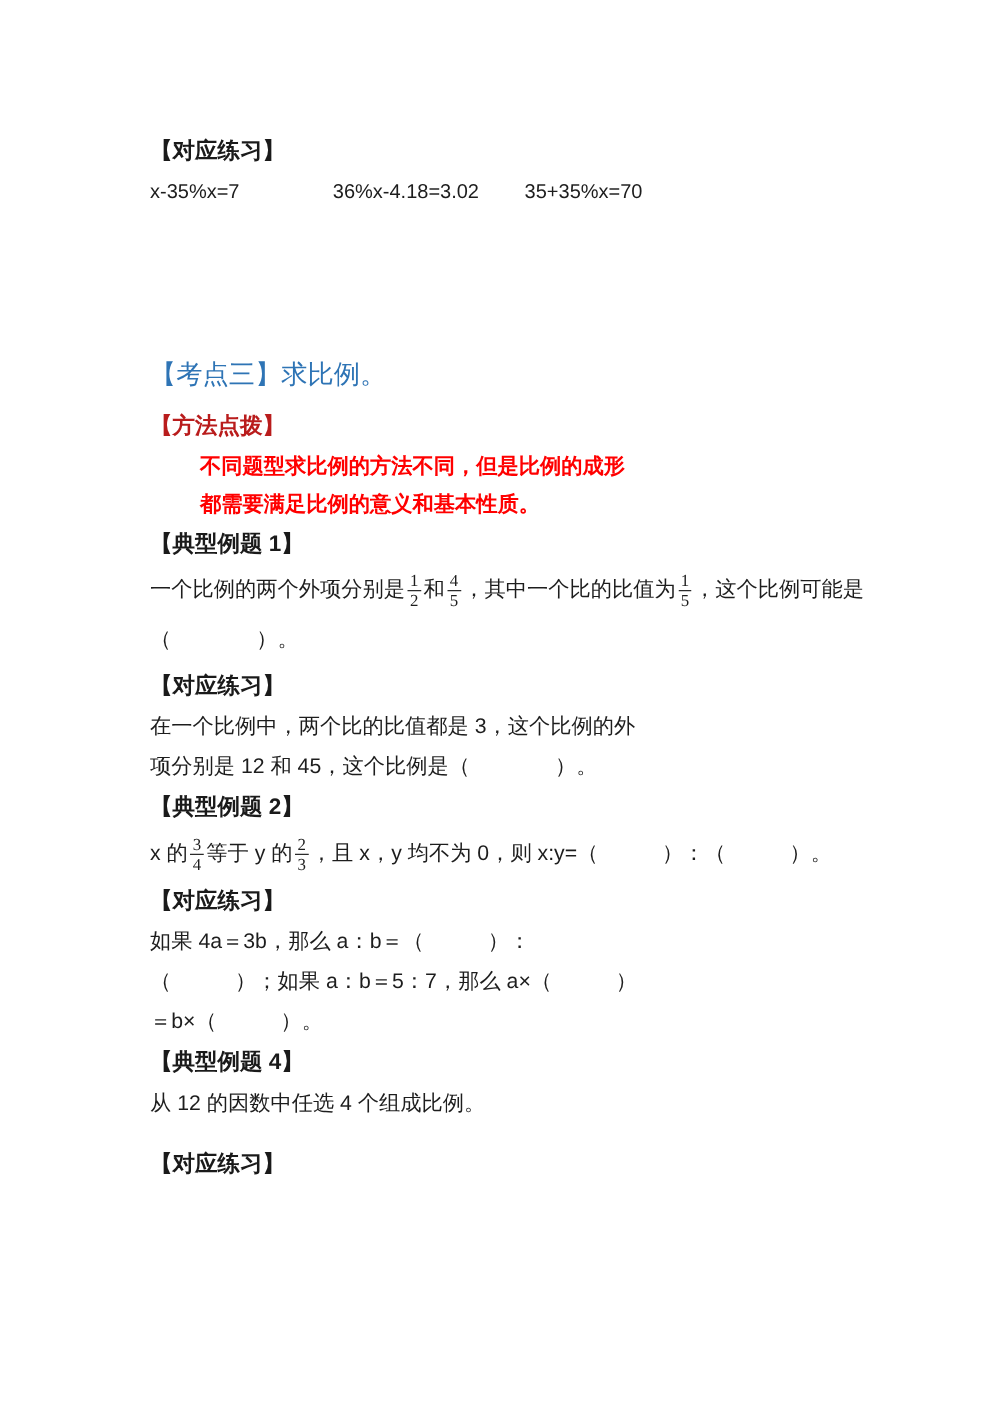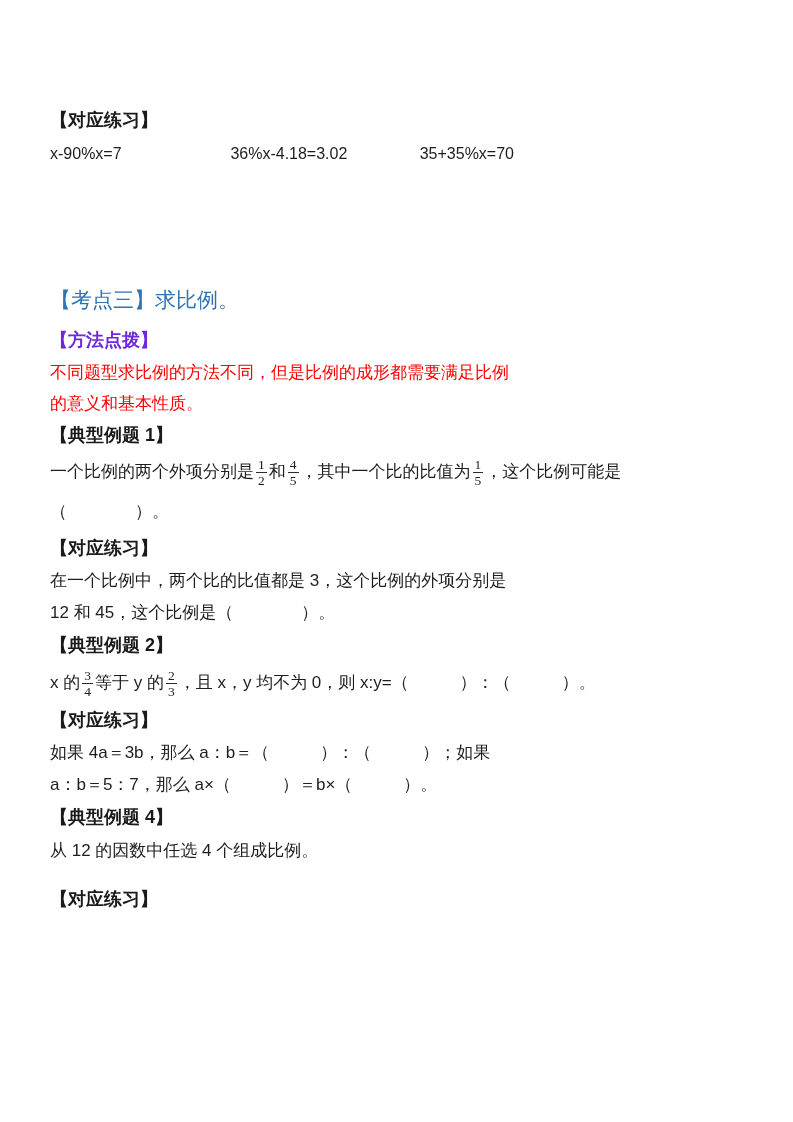--- a/index.html
+++ b/index.html
@@ -3,28 +3,28 @@
 <meta charset="utf-8">
 <style>
   html, body { margin:0; padding:0; }
   body {
     width:793px; height:1122px; background:#ffffff;
     font-family:"Liberation Sans", sans-serif;
     color:#1d1d1d;
     overflow:hidden;
   }
   .page { position:relative; width:793px; height:1122px; background:#ffffff; }
-  .content { box-sizing:border-box; width:631px; padding:104px 117px 0 50px; }
+  .content { box-sizing:border-box; width:631px; padding:104px 117px 0 120px; }
 
   p, h2, h3 { margin:0; padding:0; font-size:17px; line-height:33px; font-weight:normal; }
 
   .h-bold { font-weight:bold; font-size:18px; line-height:33px; color:#1a1a1a; }
   .section-title { color:#2E74B5; font-weight:normal; font-size:21px; line-height:36px; }
-  .method-h { color:#6d28d9; font-weight:bold; font-size:18px; line-height:33px; margin-top:6px; }
-  .method-text { color:#FF0000; font-weight:normal; font-size:17px; line-height:31px; }
+  .method-h { color:#b91c1c; font-weight:bold; font-size:18px; line-height:33px; margin-top:6px; }
+  .method-text { color:#FF0000; font-weight:bold; font-size:17px; line-height:31px;margin-left:40px; }
 
   .spacer-large { height:112px; }
   .spacer-small { height:16px; }
 
   .eq-row { display:flex; font-size:16px; line-height:33px; }
   .eq-row .eq1 { width:222px; }
   .eq-row .eq2 { width:233px; }
 
   .frac-line { line-height:40px; white-space:nowrap; }
   .frac-line-2 { line-height:42px; white-space:nowrap; }
@@ -40,21 +40,21 @@
   .frac .den { padding:0 2px; }
 </style>
 </head>
 <body>
 
 <div class="page">
   <div class="content">
 
     <h3 class="h-bold">【对应练习】</h3>
     <div class="eq-row">
-      <span class="eq1">x-90%x=7</span>
+      <span class="eq1">x-35%x=7</span>
       <span class="eq2">36%x-4.18=3.02</span>
       <span class="eq3">35+35%x=70</span>
     </div>
 
     <div class="spacer-large"></div>
 
     <h2 class="section-title">【考点三】求比例。</h2>
     <h3 class="method-h">【方法点拨】</h3>
     <p class="method-text">不同题型求比例的方法不同，但是比例的成形都需要满足比例的意义和基本性质。</p>
 

